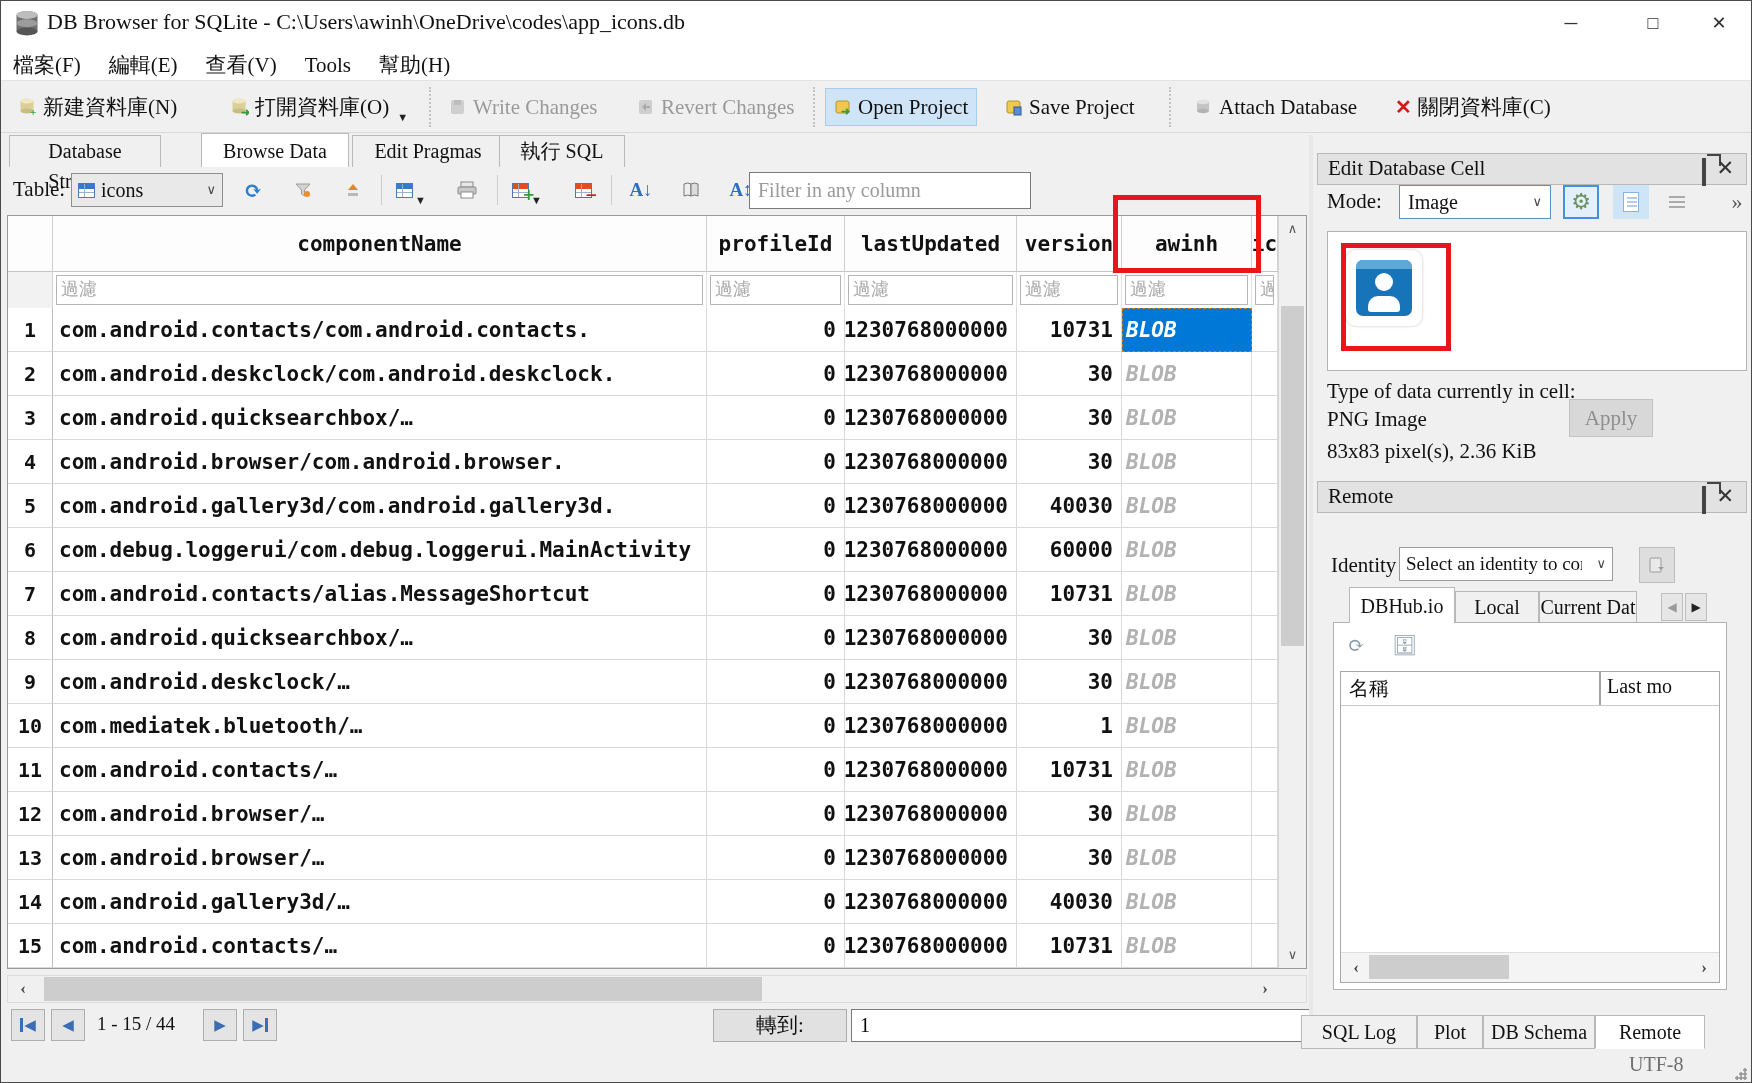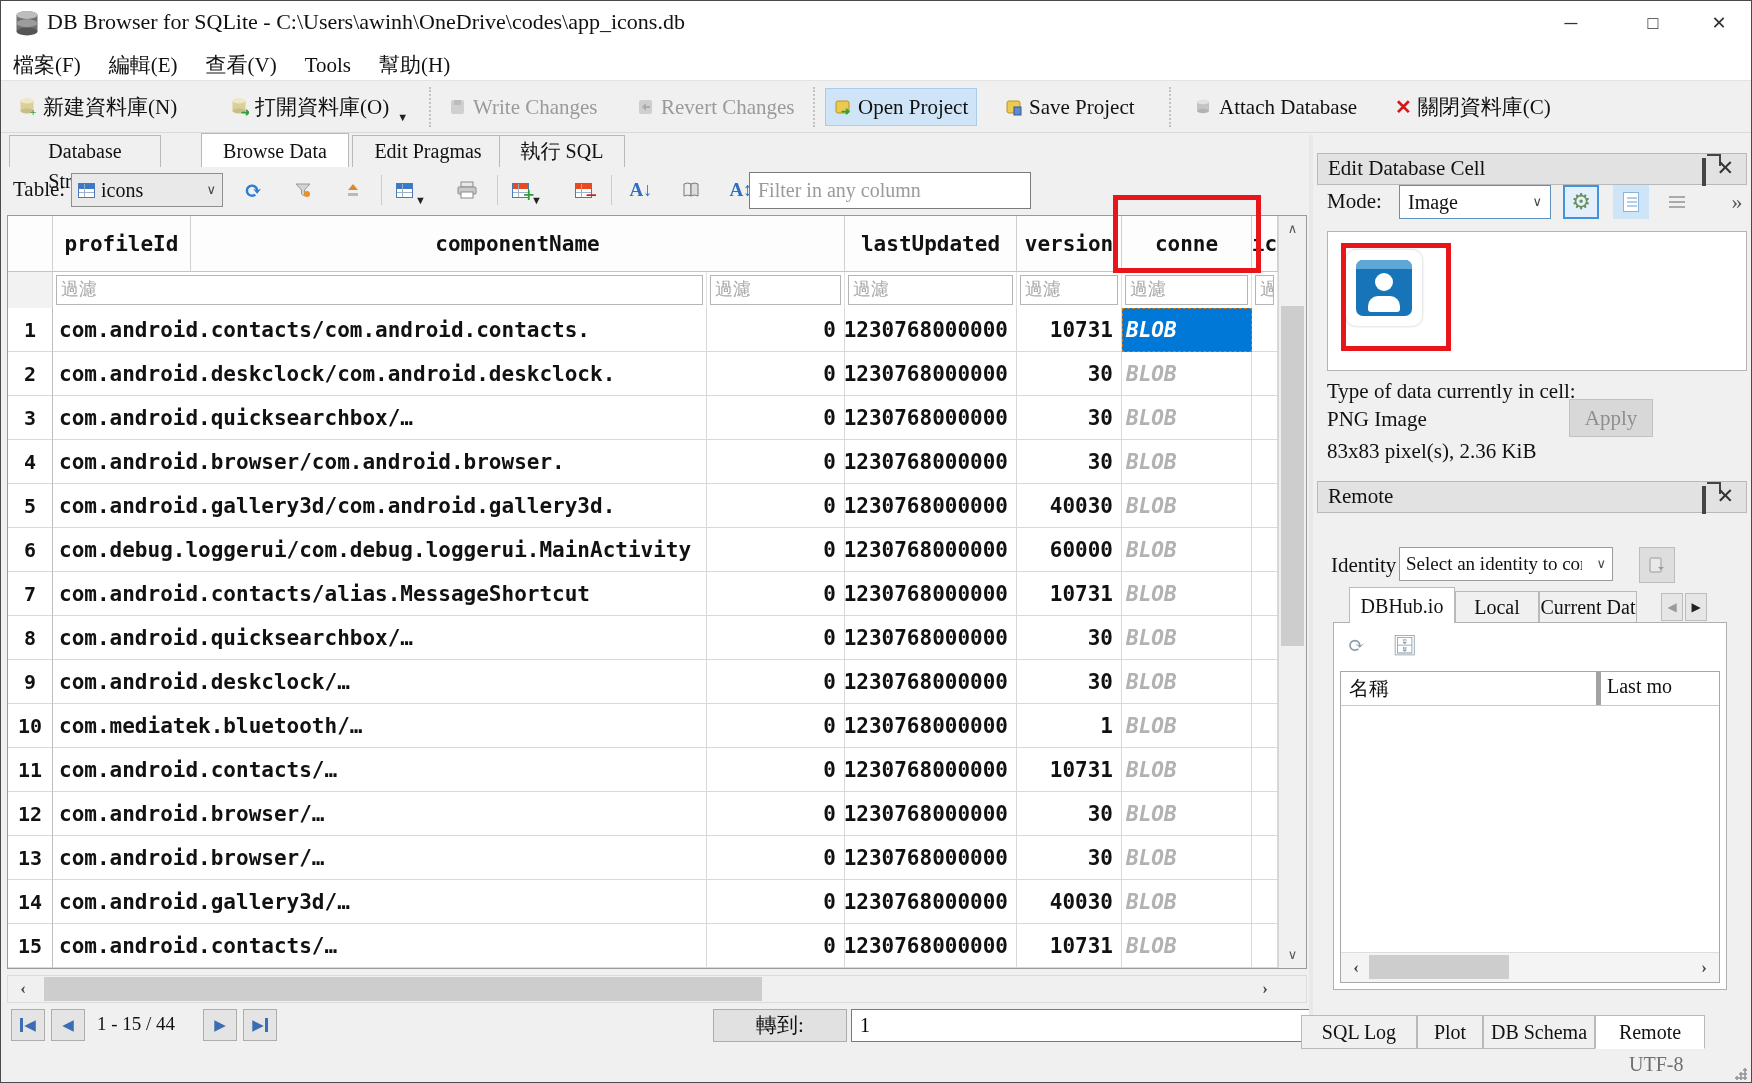--- a/index.html
+++ b/index.html
@@ -137,21 +137,21 @@
                 display:flex;align-items:center;justify-content:center;color:#9a9a9a;font-size:17px;}
   .rtab{position:absolute;top:590px;height:32px;line-height:30px;text-align:center;font-size:20px;background:#f0f0f0;
         border:1px solid #b9b9b9;border-bottom:none;}
   .rtab.active{background:#fff;top:586px;height:36px;line-height:36px;z-index:3;}
   .tabscroll{position:absolute;top:592px;width:22px;height:28px;background:#e6e6e6;border:1px solid #bdbdbd;
              text-align:center;line-height:26px;font-size:12px;}
   #remote-box{position:absolute;left:1332px;top:621px;width:394px;height:368px;background:#fff;border:1px solid #b0b0b0;}
   .ricon{position:absolute;top:10px;font-size:20px;color:#8a9aa8;}
   #rlist{position:absolute;left:6px;right:6px;top:48px;bottom:6px;border:1px solid #a8a8a8;}
   #rlist-hdr{height:34px;border-bottom:1px solid #c8c8c8;display:flex;font-size:20px;}
-  #rcol-name{flex:1;padding:3px 8px;border-right:5px solid #a3a3a3;overflow:hidden;white-space:nowrap;}
+  #rcol-name{flex:1;padding:3px 8px;border-right:2px solid #a3a3a3;overflow:hidden;white-space:nowrap;}
   #rcol-last{width:118px;padding:3px 6px;overflow:hidden;white-space:nowrap;}
   #rlist-scroll{position:absolute;left:0;right:0;bottom:0;height:30px;background:#f4f4f4;border-top:1px solid #ddd;}
   #rlist-thumb{position:absolute;left:28px;top:2px;height:24px;width:140px;background:#cdcdcd;}
   
   .btab{position:absolute;top:1014px;height:34px;line-height:32px;text-align:center;font-size:20px;
         background:#f0f0f0;border:1px solid #b9b9b9;}
   .btab.active{background:#fff;border-bottom:1px solid #fff;}
   
   #statusbar{position:absolute;left:0;top:1048px;width:100%;height:35px;background:#f0f0f0;}
   #encoding{position:absolute;left:1628px;top:4px;font-size:20px;color:#6f6f6f;}
@@ -324,25 +324,25 @@
     <div class="mini" style="left:714px">
       <span style="color:#2d6fc2;font-weight:bold;font-size:19px">A↕</span>
     </div>
     <input id="filter-input" placeholder="Filter in any column" style="">
   </div>
 
   <div id="grid">
     <div id="grid-inner">
       <div class="grow" id="grid-header">
           <div class="hcell cg"></div>
+          <div class="hcell c0">componentName</div>
           <div class="hcell c1">profileId</div>
-          <div class="hcell c0">componentName</div>
           <div class="hcell c2">lastUpdated</div>
           <div class="hcell c3">version</div>
-          <div class="hcell c4">conne</div>
+          <div class="hcell c4">awinh</div>
           <div class="hcell c5">ic</div>
         </div>
       <div class="grow" id="grid-filter">
           <div class="fgut cg"></div>
           <div class="fcell c0">
             <div class="fbox">過濾</div>
           </div>
           <div class="fcell c1">
             <div class="fbox">過濾</div>
           </div>

